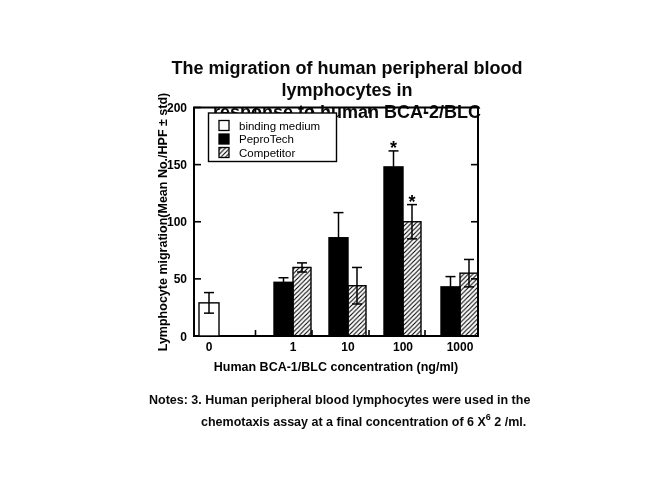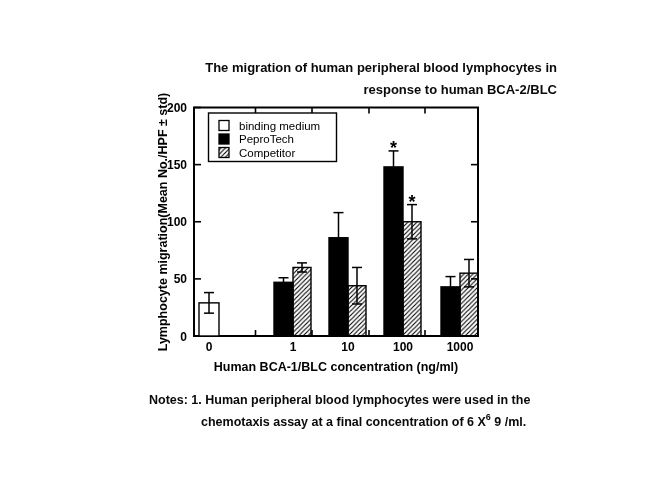--- a/index.html
+++ b/index.html
@@ -1,19 +1,19 @@
 <!DOCTYPE html>
 <html><head>
 <meta charset="utf-8">
 <style>
   html,body{margin:0;padding:0;background:#fff;}
   #page{position:relative;width:650px;height:502px;background:#ffffff;overflow:hidden;
         font-family:"Liberation Sans","DejaVu Sans",sans-serif;color:#000;}
   #chart-title{position:absolute;left:347px;top:57px;transform:translateX(-50%);
-        width:420px;text-align:right;font-size:13px;font-weight:bold;line-height:22px;color:#0a0a0a;}
+        width:420px;text-align:center;font-size:18px;font-weight:bold;line-height:22px;color:#0a0a0a;}
   .note-line{position:absolute;font-size:12.5px;font-weight:bold;color:#0a0a0a;white-space:pre;}
   #note1{left:149px;top:393px;}
   #note2{left:201px;top:413px;}
   #note3{left:214px;top:431px;}
   #note2 sup{font-size:9px;position:relative;top:-1px;}
   svg text{font-family:"Liberation Sans","DejaVu Sans",sans-serif;}
 </style>
 </head>
 <body>
 
@@ -101,16 +101,16 @@
         <text x="239" y="129.5" font-size="11.5">binding medium</text>
         <rect x="219" y="134" width="10" height="10" fill="#000" stroke="#000" stroke-width="1.3"></rect>
         <text x="239" y="143" font-size="11.5">PeproTech</text>
         <rect x="219" y="147.5" width="10" height="10" fill="url(#hatch)" stroke="#000" stroke-width="1.3"></rect>
         <text x="239" y="156.5" font-size="11.5">Competitor</text>
       </g>
     <text x="336" y="371" text-anchor="middle" font-size="12.5" font-weight="bold">Human BCA-1/BLC concentration (ng/ml)</text>
     <text x="163" y="226" text-anchor="middle" font-size="12.5" font-weight="bold" transform="rotate(-90 163 222)">Lymphocyte migration(Mean No./HPF ± std)</text>
   </svg>
 
-  <div class="note-line" id="note1">Notes: 1. Human peripheral blood lymphocytes were used in the</div>
-  <div class="note-line" id="note2"><span>chemotaxis assay at a final concentration of 6 X</span><sup>6</sup><span> 9 /ml.</span></div>
+  <div class="note-line" id="note1">Notes: 3. Human peripheral blood lymphocytes were used in the</div>
+  <div class="note-line" id="note2"><span>chemotaxis assay at a final concentration of 6 X</span><sup>6</sup><span> 2 /ml.</span></div>
 
 </div>
 
 </body></html>

